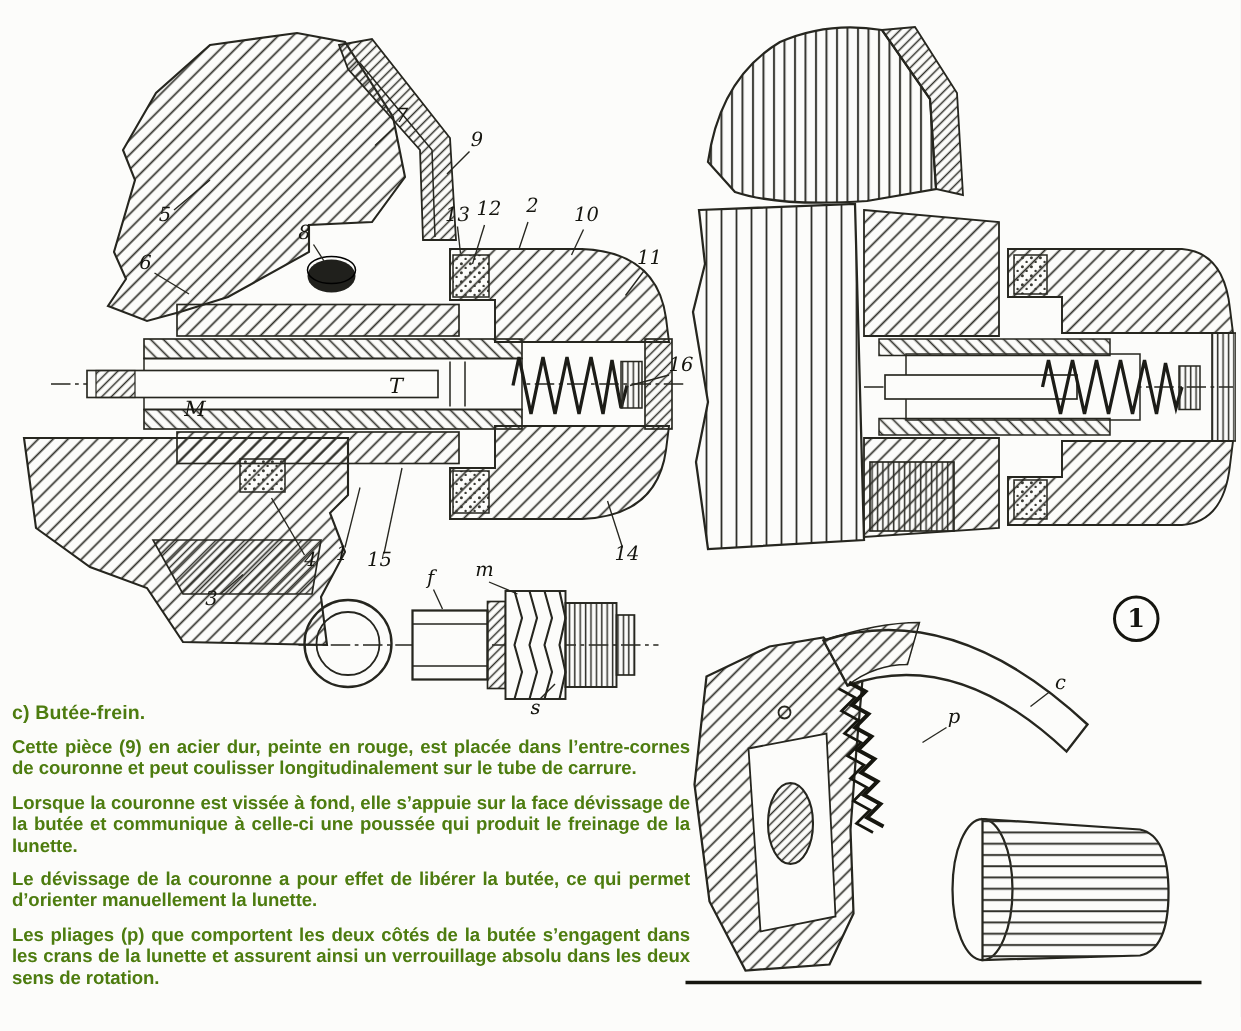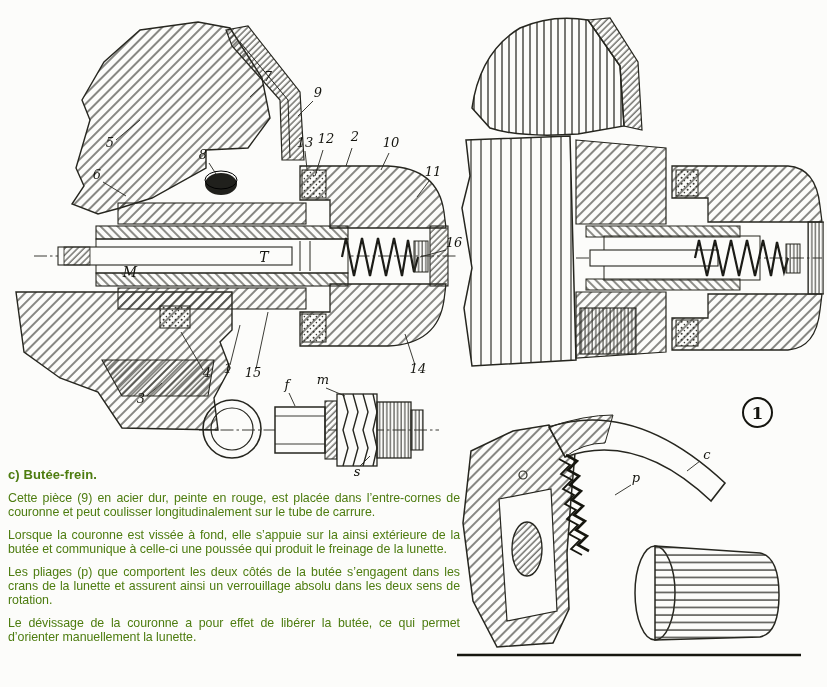--- a/index.html
+++ b/index.html
@@ -10,21 +10,21 @@
   .lbl { font-family:"DejaVu Serif", serif; font-style:italic; font-size:13px; fill:#15150f; text-anchor:middle; }
   .lbl.big { font-size:14px; }
   .leader { stroke:#26261f; stroke-width:0.9; fill:none; }
   .cl { stroke:#26261f; stroke-width:0.9; stroke-dasharray:13 3 2.5 3; fill:none; }
   .outline { stroke:#26261f; fill:none; }
   .circle-badge { position:absolute; left:742px; top:397px; width:31px; height:31px;
     border:2.2px solid #15150f; border-radius:50%; display:flex; align-items:center; justify-content:center;
     font-family:"DejaVu Serif", serif; font-weight:bold; font-size:17px; color:#15150f; background:#fcfcfa; }
   .textblock { position:absolute; left:8px; top:467px; width:452px; color:#4d7c0f; }
   .textblock h3 { font-size:13px; font-weight:bold; margin-bottom:9px; letter-spacing:0.1px; }
-  .textblock p { font-size:12.4px; font-weight:normal; line-height:1.16; text-align:justify; margin-bottom:8px; letter-spacing:-0.05px; }
+  .textblock p { font-size:12.4px; font-weight:bold; line-height:1.16; text-align:justify; margin-bottom:8px; letter-spacing:-0.05px; }
 </style>
 </head>
 <body>
 
 <div class="page">
 
   <svg width="0" height="0" style="position:absolute">
     <defs>
       <pattern id="hatch" patternUnits="userSpaceOnUse" width="7" height="7" patternTransform="rotate(45)">
           <line x1="1" y1="0" x2="1" y2="7" stroke="#30302a" stroke-width="1.15"></line>
@@ -231,18 +231,18 @@
     <text class="lbl" x="181" y="79">p</text>
   </svg>
 
   <div class="circle-badge">
     <span>1</span>
   </div>
 
   <div class="textblock">
     <h3>c) Butée-frein.</h3>
     <p>Cette pièce (9) en acier dur, peinte en rouge, est placée dans l’entre-cornes de couronne et peut coulisser longitudinalement sur le tube de carrure.</p>
-    <p>Lorsque la couronne est vissée à fond, elle s’appuie sur la ainsi extérieure de la butée et communique à celle-ci une poussée qui produit le freinage de la lunette.</p>
+    <p>Lorsque la couronne est vissée à fond, elle s’appuie sur la face dévissage de la butée et communique à celle-ci une poussée qui produit le freinage de la lunette.</p>
+    <p>Le dévissage de la couronne a pour effet de libérer la butée, ce qui permet d’orienter manuellement la lunette.</p>
     <p>Les pliages (p) que comportent les deux côtés de la butée s’engagent dans les crans de la lunette et assurent ainsi un verrouillage absolu dans les deux sens de rotation.</p>
-    <p>Le dévissage de la couronne a pour effet de libérer la butée, ce qui permet d’orienter manuellement la lunette.</p>
   </div>
 
 </div>
 
 </body></html>

